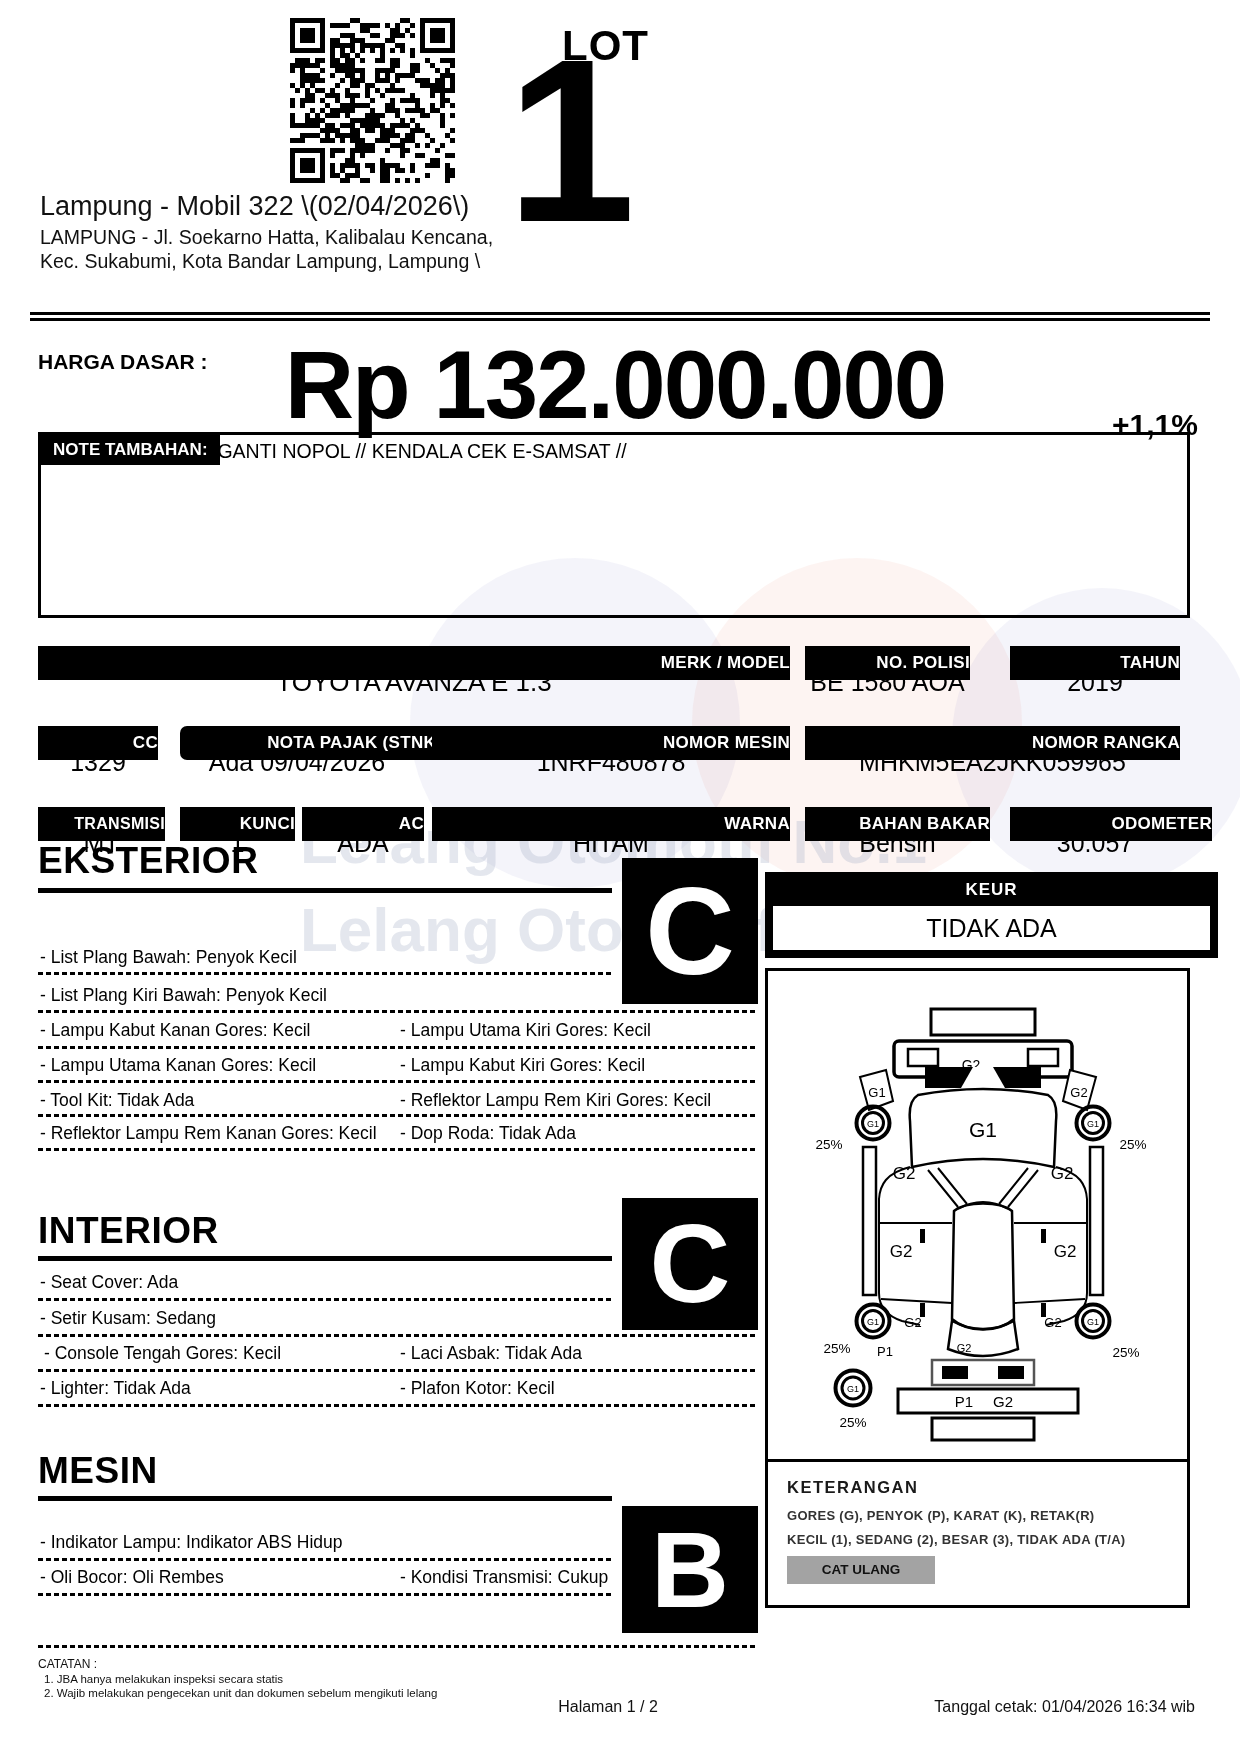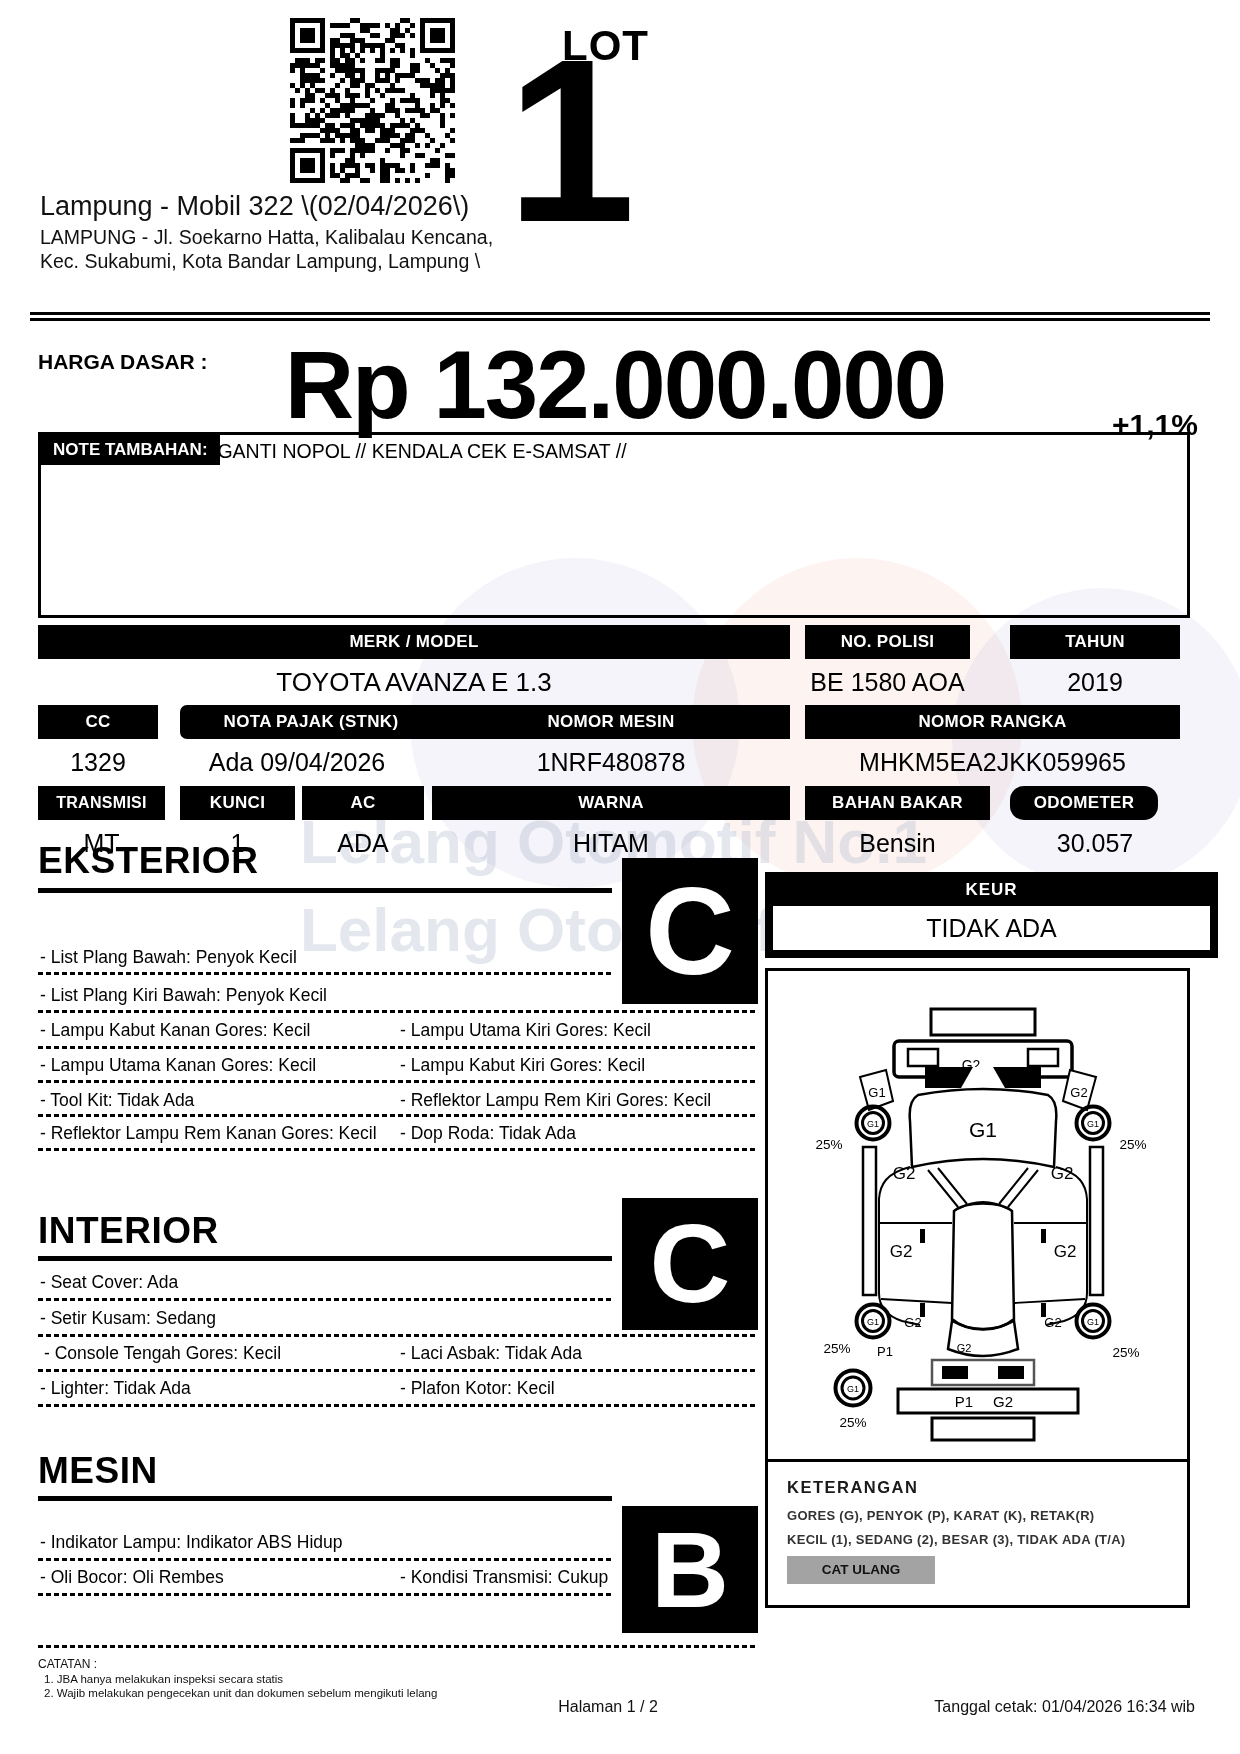--- a/index.html
+++ b/index.html
@@ -22,21 +22,21 @@
   
   #harga-label { font-size:21px; font-weight:bold; }
   #price { font-size:96px; font-weight:bold; letter-spacing:-2px; text-align:center; white-space:nowrap; }
   #pct { font-size:30px; font-weight:bold; }
   
   #note-box { border:3px solid #000; }
   #note-label { background:#000; color:#fff; font-weight:bold; font-size:17px; padding:5px 12px; z-index:2; }
   #note-text { font-size:19.5px; z-index:1; }
   
   .hcell { position:absolute; background:#000; color:#fff; font-weight:bold; font-size:17px;
-           text-align:center; height:34px; line-height:34px; letter-spacing:0.3px; }
+           text-align:right; height:34px; line-height:34px; letter-spacing:0.3px;margin-top:21px; }
   .vcell { position:absolute; font-size:25px; text-align:center; height:38px; line-height:38px; white-space:nowrap; }
   
   .sec-title { position:absolute; font-size:37px; font-weight:bold; letter-spacing:0.5px; }
   .sec-line { position:absolute; height:5px; background:#000; }
   .item { position:absolute; font-size:17.5px; white-space:nowrap; }
   .dots { position:absolute; height:3px;
           background-image:repeating-linear-gradient(90deg,#000 0 5px,rgba(0,0,0,0) 5px 8px); }
   .grade { position:absolute; left:622px; width:136px; background:#000; color:#fff;
            font-weight:bold; text-align:center; z-index:3; }
   
@@ -540,21 +540,21 @@
   <div class="vcell" style="left:38px; top:743px; width:120px;">1329</div>
   <div class="vcell" style="left:180px; top:743px; width:234px;">Ada 09/04/2026</div>
   <div class="vcell" style="left:432px; top:743px; width:358px;">1NRF480878</div>
   <div class="vcell" style="left:805px; top:743px; width:375px;">MHKM5EA2JKK059965</div>
 
   <div class="hcell" style="left:38px; top:786px; width:127px; font-size:16px;">TRANSMISI</div>
   <div class="hcell" style="left:180px; top:786px; width:115px;">KUNCI</div>
   <div class="hcell" style="left:302px; top:786px; width:122px;">AC</div>
   <div class="hcell" style="left:432px; top:786px; width:358px;">WARNA</div>
   <div class="hcell" style="left:805px; top:786px; width:185px;">BAHAN BAKAR</div>
-  <div class="hcell" style="left:1010px; top:786px; width:148px;border-radius:14px;">ODOMETER</div>
+  <div class="hcell" style="left:1010px; top:786px; width:202px;">ODOMETER</div>
   <div class="vcell" style="left:38px; top:824px; width:127px;">MT</div>
   <div class="vcell" style="left:180px; top:824px; width:115px;">1</div>
   <div class="vcell" style="left:302px; top:824px; width:122px;">ADA</div>
   <div class="vcell" style="left:432px; top:824px; width:358px;">HITAM</div>
   <div class="vcell" style="left:805px; top:824px; width:185px;">Bensin</div>
   <div class="vcell" style="left:1010px; top:824px; width:170px;">30.057</div>
 
   <div class="sec-title" style="left:38px; top:840px;">EKSTERIOR</div>
   <div class="sec-line" style="left:38px; top:888px; width:574px;"></div>
   <div class="grade" style="top:858px; height:146px; line-height:146px; font-size:124px;">C</div>

